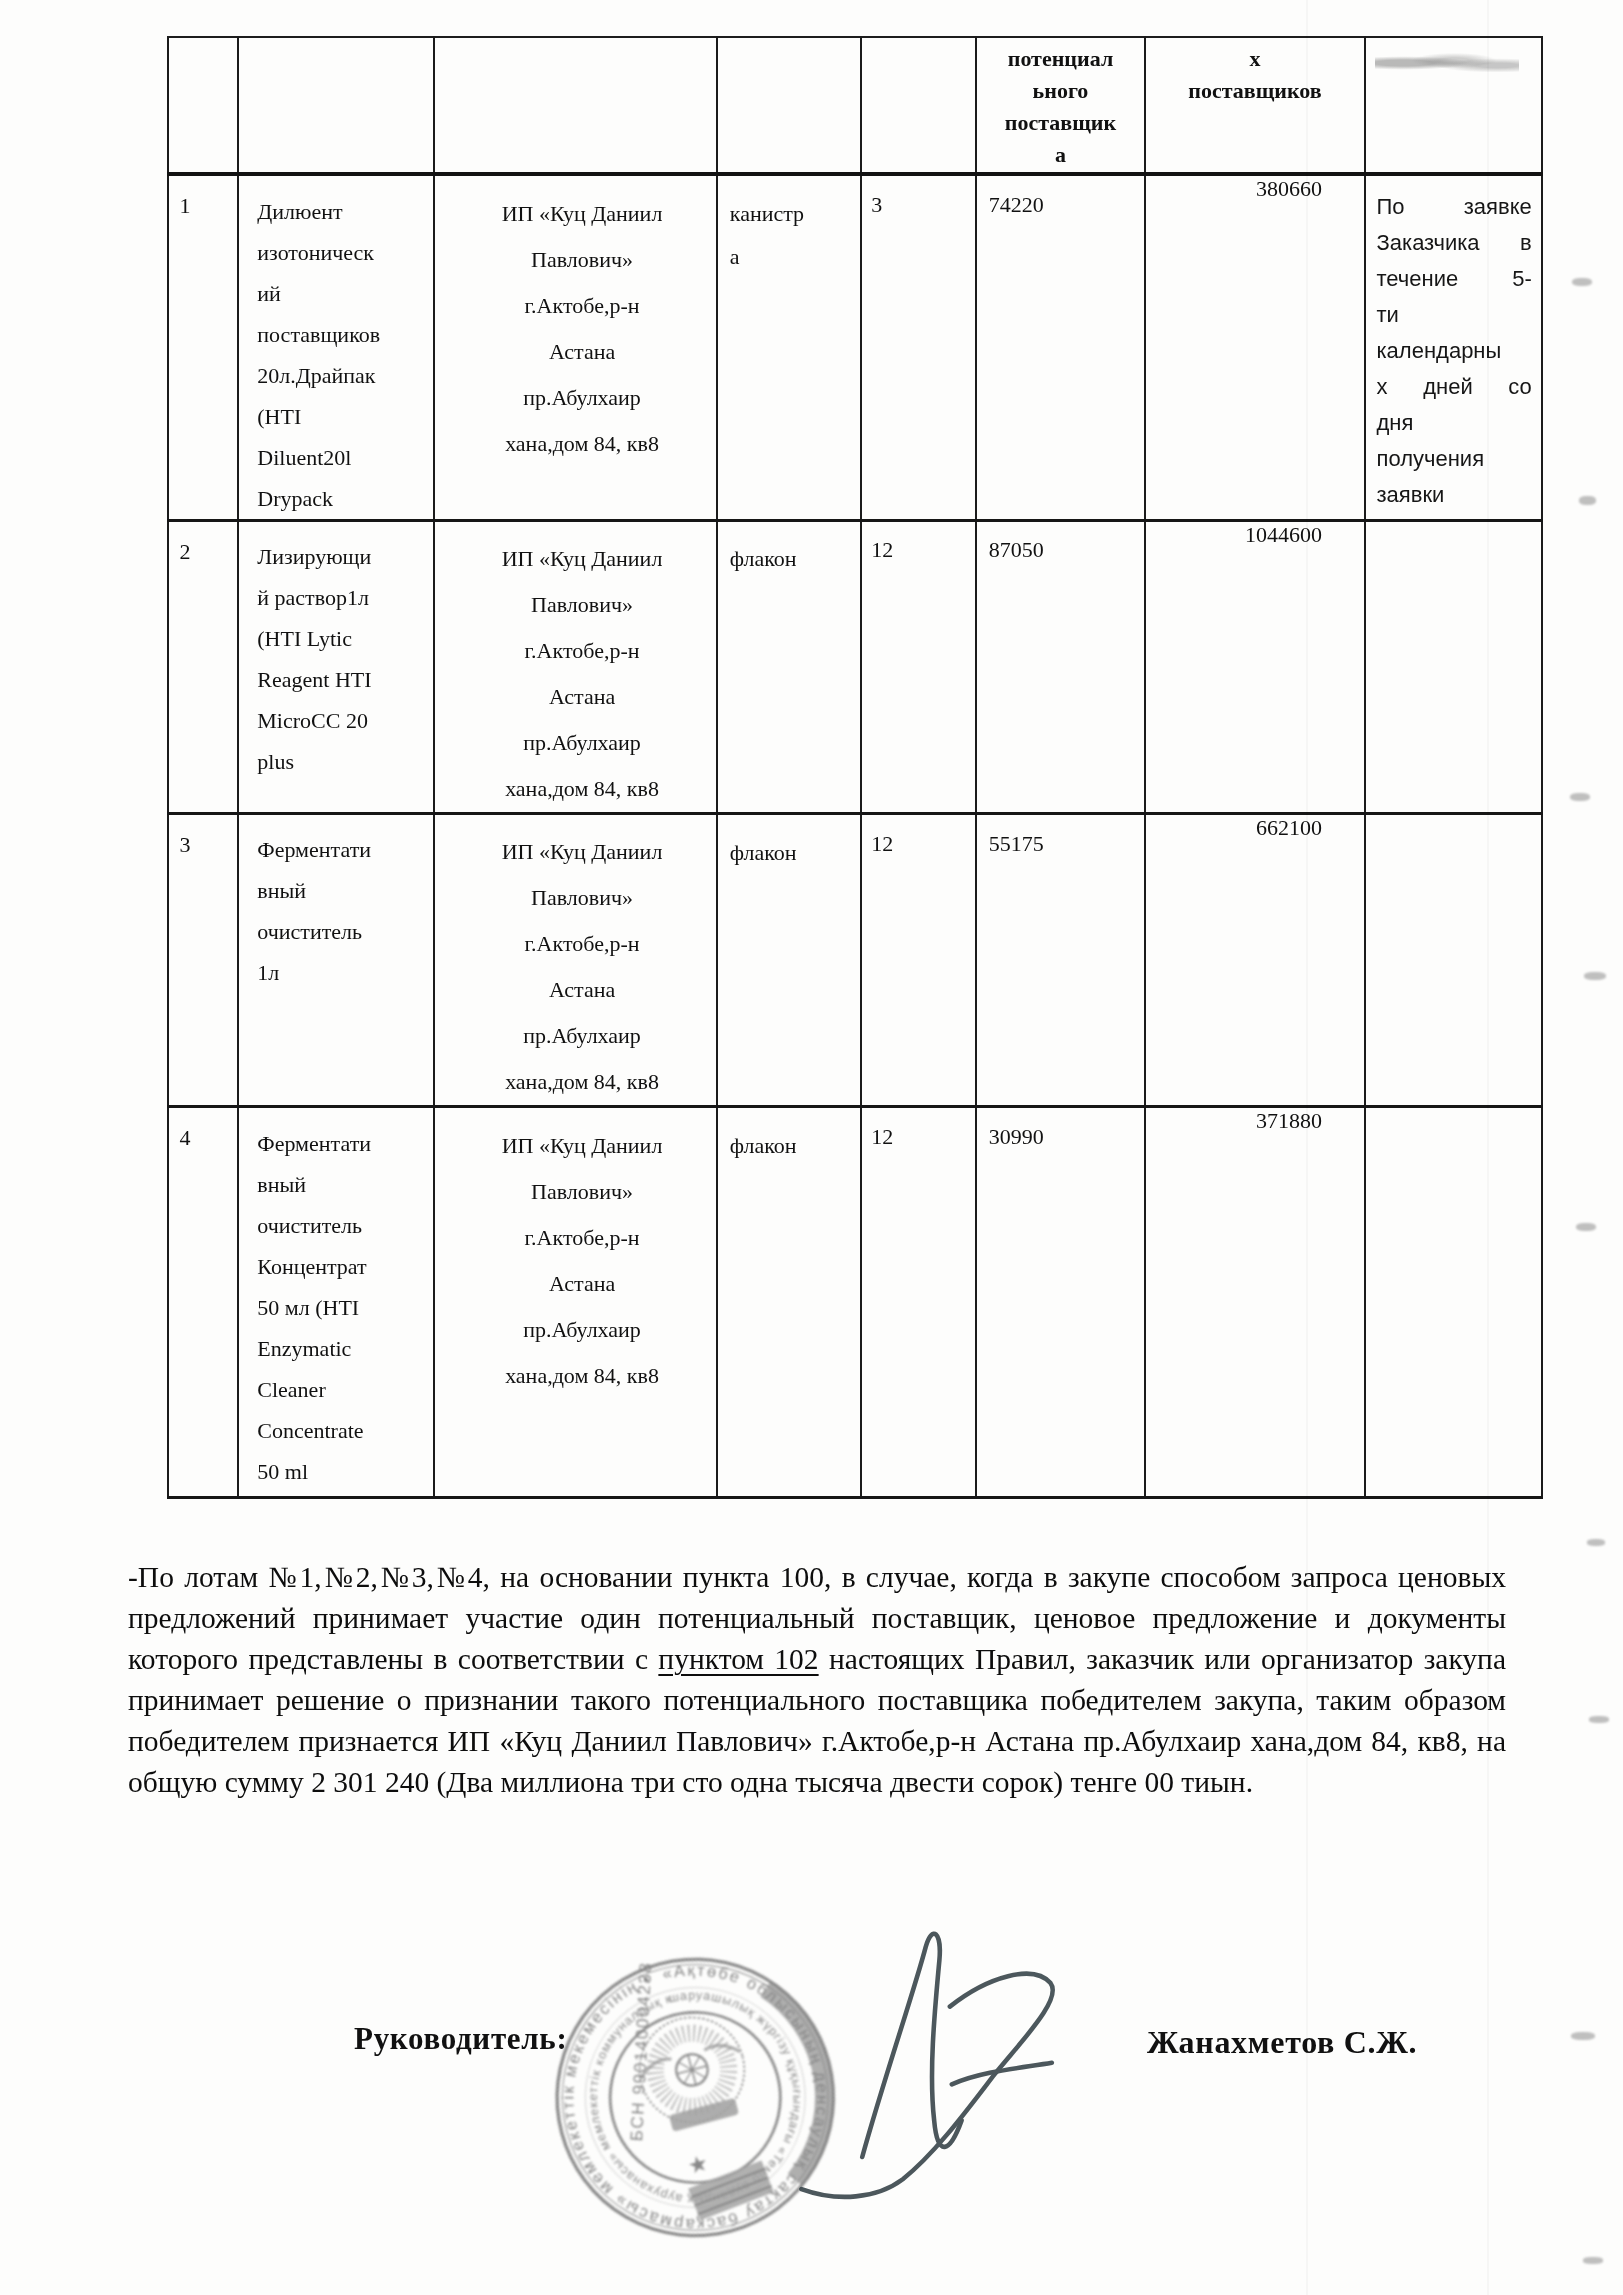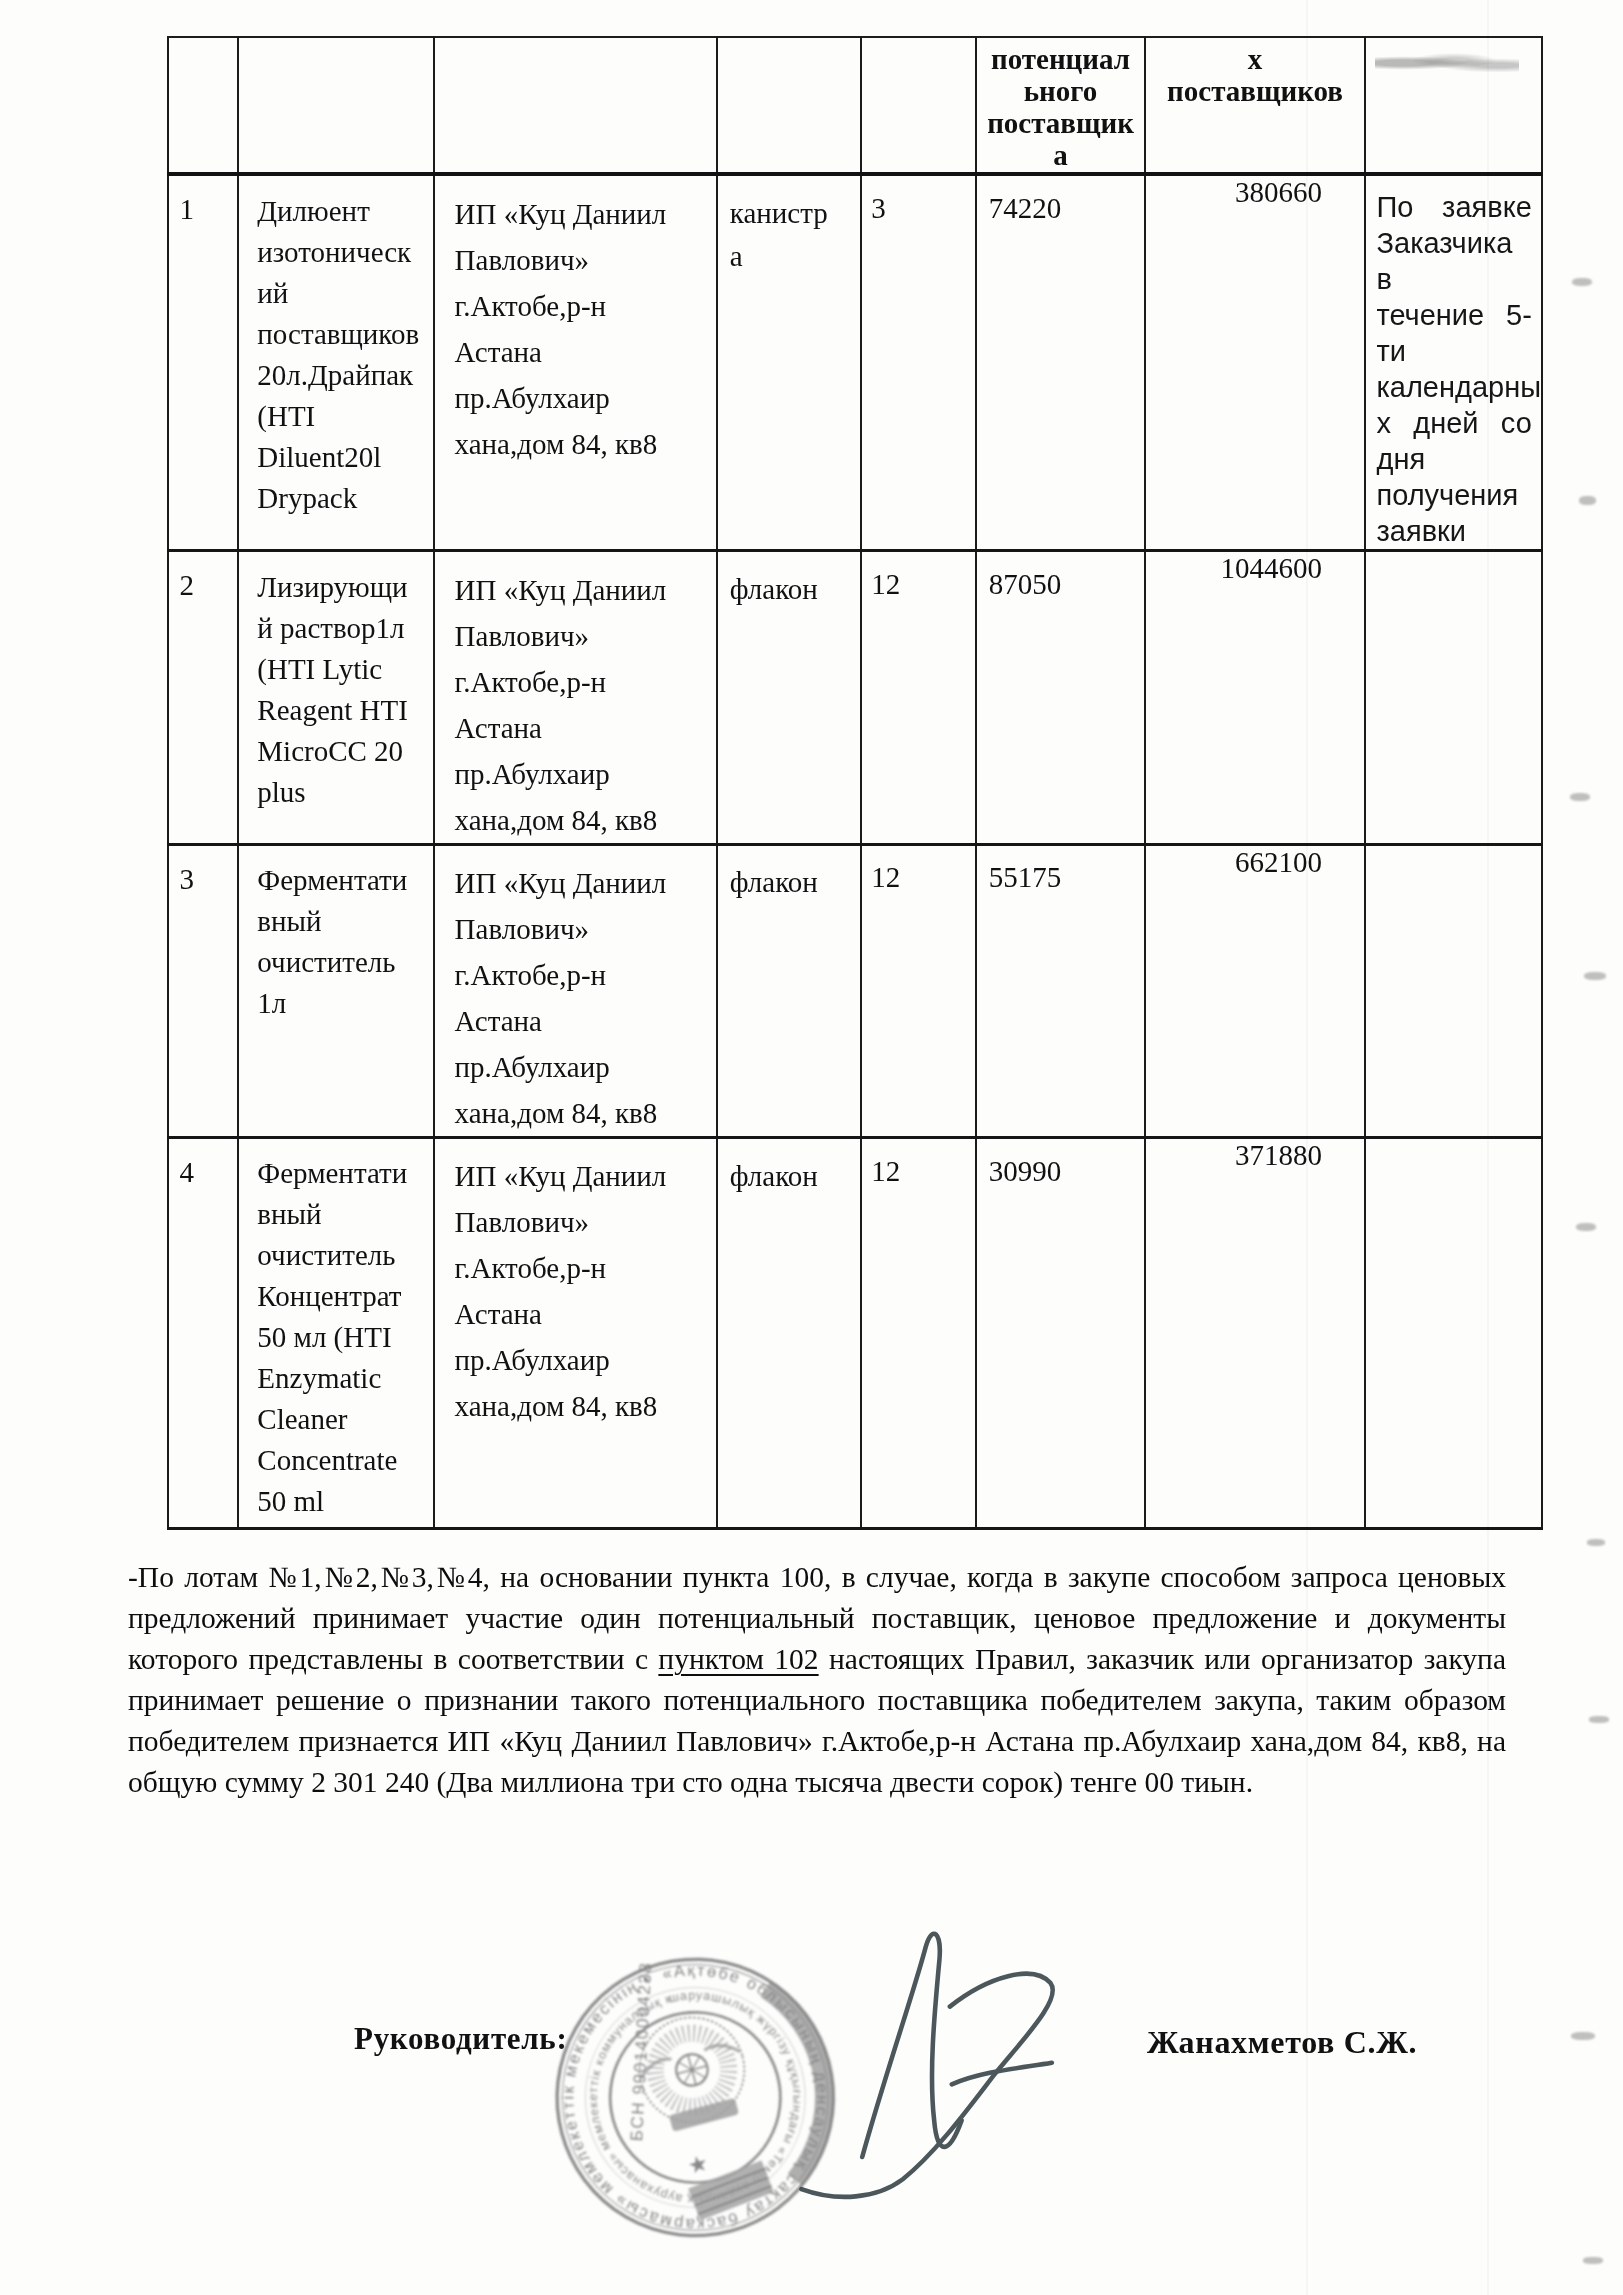--- a/index.html
+++ b/index.html
@@ -18,31 +18,31 @@
     border-collapse:collapse;table-layout:fixed;
     background:transparent;
   }
   .doc-table td{
     border-left:2px solid #1b1b1b;
     border-right:2px solid #1b1b1b;
     border-top:3.9px solid #161616;
     border-bottom:3.9px solid #161616;
     vertical-align:top;
     overflow:hidden;
-    font-size:29px;
+    font-size:22px;
   }
   .doc-table thead td{border-top:2.6px solid #1d1d1d;border-bottom:4.6px solid #121212;}
   .lines{white-space:pre-line;}
   .hdr{
     font-weight:bold;font-size:26px;line-height:32px;
     text-align:center;padding-top:5.2px;
   }
   .num{padding:17px 0 0 10.5px;font-size:29px;}
   .item{padding:14.4px 5.2px 0 18.3px;line-height:41px;font-size:29px;}
-  .supplier{padding:14.4px 6.5px 0 19.6px;line-height:46px;font-size:30px;}
+  .supplier{padding:14.4px 6.5px 0 19.6px;line-height:46px;font-size:30px;text-align:center;}
   .unit{padding:15.7px 3.9px 0 11.8px;line-height:43px;font-size:29px;}
   .qty{padding:15.7px 0 0 9.2px;font-size:29px;}
   .price{padding:15.7px 0 0 11.8px;font-size:29px;}
   .total{vertical-align:bottom;text-align:right;padding:0 42px 21px 0;font-size:29px;}
   .delivery{
     font-family:"Liberation Sans","DejaVu Sans",sans-serif;
     font-size:26px;line-height:36px;color:#161616;
     padding:13px 9.2px 0 10.5px;
     text-align:justify;text-align-last:justify;
   }

